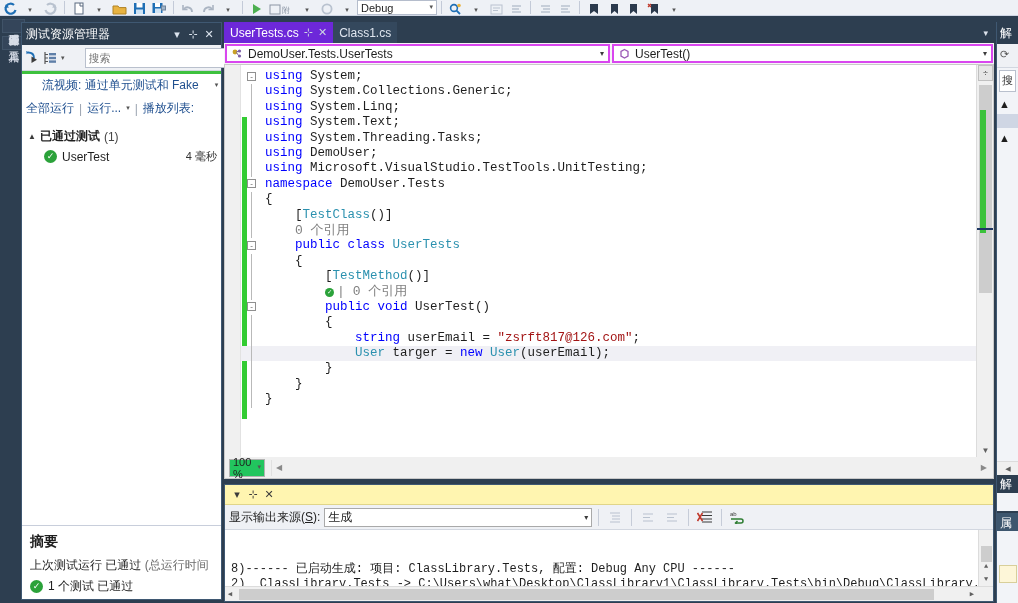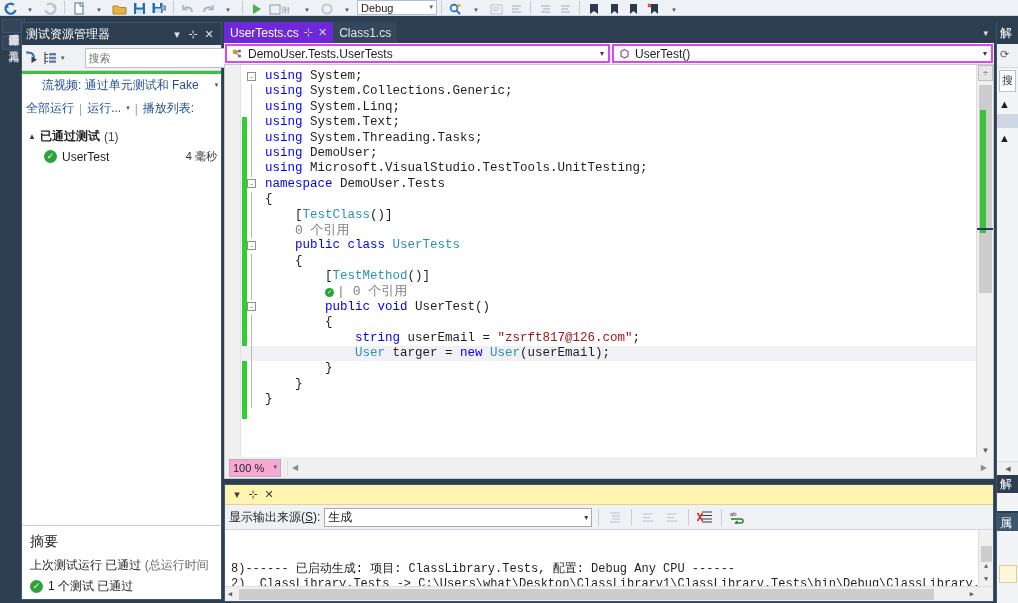--- a/index.html
+++ b/index.html
@@ -98,21 +98,21 @@
     display: flex; align-items: center; padding: 2px 4px 2px 22px;
     font-size: 12px; color: #1e1e1e; flex: none;
   }
   .texp-test .nm { flex: 1; }
   .texp-test .dur { color: #333; font-size: 11px; }
   .texp-spacer { flex: 1; background: #ffffff; }
   .texp-summary {
     border-top: 1px solid #c8cedb; padding: 7px 8px 4px 8px; flex: none;
     background: #ffffff;
   }
-  .texp-summary .h { font-size: 14px; font-weight: normal; color: #1e1e1e; margin-bottom: 6px; }
+  .texp-summary .h { font-size: 14px; font-weight: bold; color: #1e1e1e; margin-bottom: 6px; }
   .texp-summary .l1 { font-size: 12px; color: #1e1e1e; white-space: nowrap; margin-bottom: 4px;}
   .texp-summary .l1 .dim { color: #6b6b6b; }
   .texp-summary .l2 { font-size: 12px; color: #1e1e1e; display: flex; align-items: center; gap: 5px; }
 
   
   .editor-wrap {
     position: absolute; left: 224px; top: 22px; width: 770px; height: 460px;
   }
   .tabstrip {
     height: 21px; background: #2d3e50; display: flex; align-items: stretch;
@@ -207,21 +207,21 @@
     position: absolute; left: 0; bottom: 0; width: 17px; height: 14px;
     display: flex; align-items: center; justify-content: center;
     font-size: 8px; color: #606060;
   }
 
   .zoombar {
     height: 22px; background: #f0f0f0; border: 1px solid #c9c9c9; border-top: 0;
     display: flex; align-items: center; padding: 0 2px;
   }
   .zoomsel {
-    width: 52px; height: 18px; background: #f9a8d4; border: 1px solid #b2b2b2;
+    width: 36px; height: 18px; background: #22c55e; border: 1px solid #b2b2b2;
     display: flex; align-items: center; justify-content: space-between;
     padding: 0 3px; font-size: 11px; color: #1e1e1e; margin-left: 2px;
   }
   .hscroll {
     flex: 1; height: 16px; margin-left: 6px; background: #f0f0f0;
     display: flex; align-items: center; justify-content: space-between;
     border-left: 1px solid #e0e0e0;
   }
   .hscroll .a { font-size: 8px; color: #8a8a8a; padding: 0 4px; }
 

